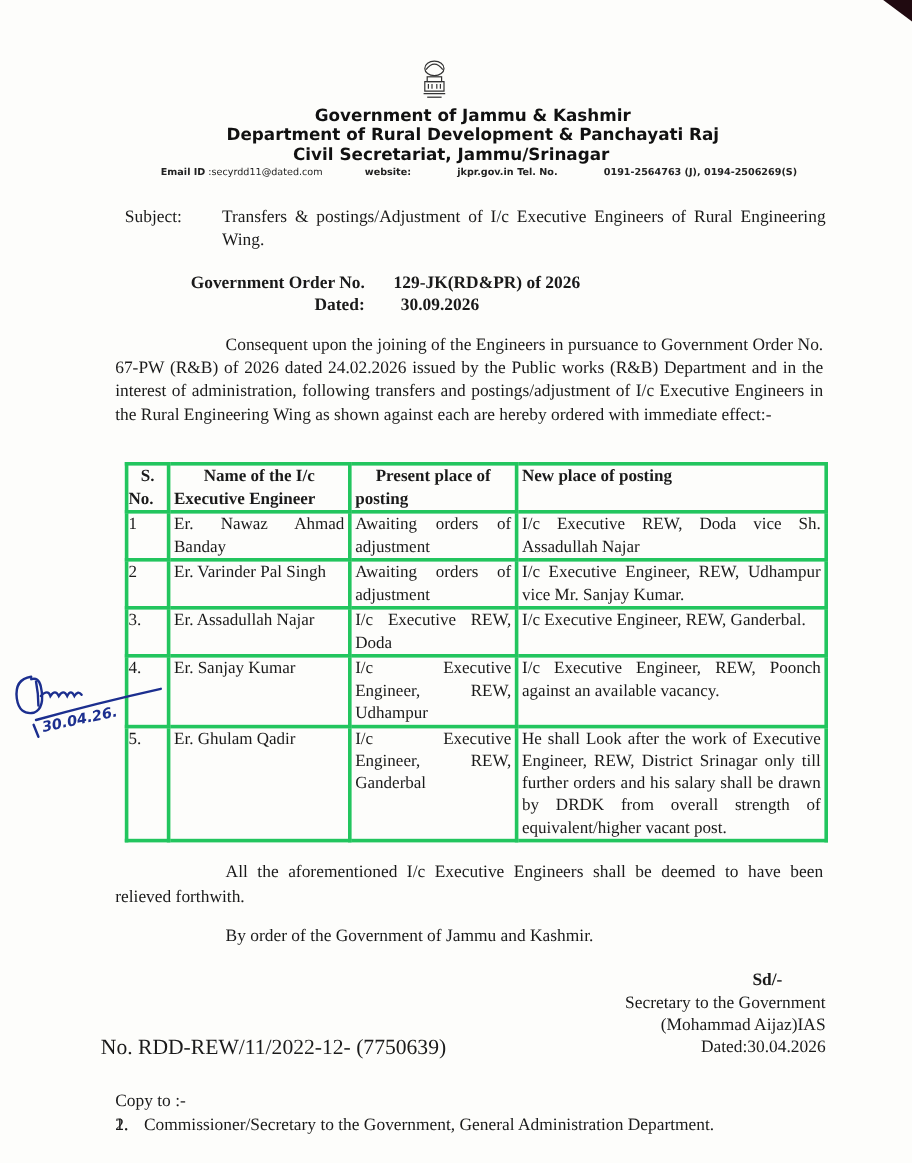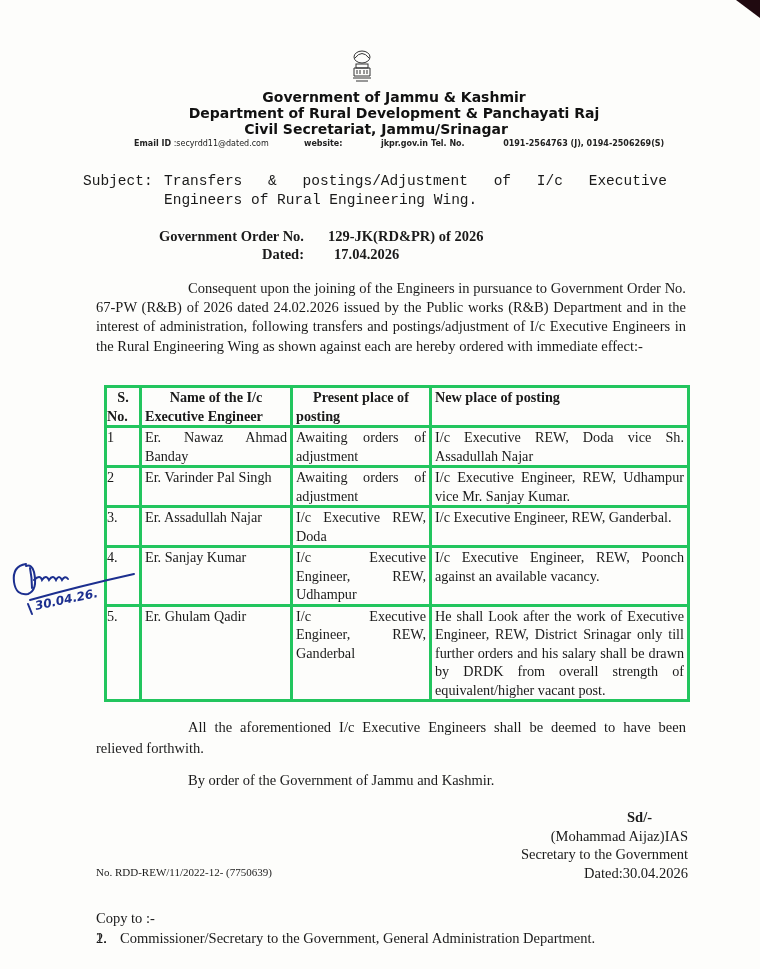--- a/index.html
+++ b/index.html
@@ -6,21 +6,21 @@
   body { width: 760px; height: 969px; background: #fdfdfb; position: relative; overflow: hidden; color: #1a1a1a; }
   .corner-shadow { position: absolute; right: 0; top: 0; width: 0; height: 0;
      border-top: 18px solid #200a10; border-left: 24px solid transparent; }
   .emblem { position: absolute; left: 349px; top: 48px; width: 26px; height: 40px; }
   .hdr { position: absolute; left: 0; width: 760px; text-align: center; font-family: "DejaVu Sans", sans-serif; font-weight: bold; color: #111; }
   .h1 { top: 89px; font-size: 14px; left: 14px; }
   .h2 { top: 105px; font-size: 14px; left: 14px; }
   .h3 { top: 121px; font-size: 14px; left: -4px; }
   .contact { position: absolute; top: 139px; font-family: "DejaVu Sans", sans-serif; font-size: 8px; color: #222; }
   .contact b { font-weight: bold; padding-left: 36px; }
-  .subject { position: absolute; top: 172px; left: 83px; width: 584px; font-family: Liberation Mono, monospace; font-size: 14.5px; line-height: 19px; }
+  .subject { position: absolute; top: 172px; left: 104px; width: 584px; font-family: Liberation Serif, serif; font-size: 14.5px; line-height: 19px; }
   .subject .lbl { position: absolute; left: 0; top: 0; }
   .subject .txt { margin-left: 81px; text-align: justify; text-align-last: left; }
   .order { position: absolute; top: 227px; left: 0; width: 760px; font-family: "Liberation Serif", serif; font-weight: bold; font-size: 14.5px; line-height: 18px; }
   .order .row { position: relative; height: 18px; }
   .order .k { position: absolute; text-align: right; right: 456px; }
   .order .v { position: absolute; left: 326px; }
   .order .k2 { position: absolute; right: 456px; }
   .order .v2 { position: absolute; left: 334px; }
   .para { position: absolute; left: 96px; width: 590px; font-family: "Liberation Serif", serif; font-size: 14.5px; line-height: 19.2px; text-align: justify; }
   .p1 { top: 279px; text-indent: 92px; }
@@ -28,21 +28,21 @@
   table.orders td, table.orders th { border: 3px solid #22c55e; vertical-align: top; padding: 0 3px; text-align: justify; text-align-last: left; }
   table.orders th { font-weight: bold; text-align: center; }
   table.orders td.sn { text-align: center; width: 32px; padding: 0; }
   table.orders th.sn { text-align: center; width: 32px; padding: 0; }
   .col-name { width: 142px; }
   .col-present { width: 130px; }
   .p2 { top: 717px; text-indent: 92px; line-height: 21px; }
   .p3 { top: 771px; left: 188px; width: 400px; }
   .sign { position: absolute; right: 72px; top: 808px; text-align: right; font-family: "Liberation Serif", serif; font-size: 14.5px; line-height: 18.5px; }
   .sign .sd { font-weight: bold; margin-right: 36px; }
-  .refno { position: absolute; left: 96px; top: 864px; font-family: "Liberation Serif", serif; font-size: 11px; line-height: 17px; }
+  .refno { position: absolute; left: 84px; top: 864px; font-family: "Liberation Serif", serif; font-size: 18px; line-height: 17px; }
   .copy { position: absolute; left: 96px; top: 882px; font-family: "Liberation Serif", serif; font-size: 14.5px; line-height: 20px; margin-top: 26px; }
   .copy ol { margin: 0; padding: 0; list-style: none; }
   .copy li { position: relative; padding-left: 24px; }
   .copy li .num { position: absolute; left: 0; }
   .handsign { position: absolute; left: 4px; top: 556px; width: 140px; height: 60px; }
 </style>
 </head>
 <body>
 
 <div class="corner-shadow"></div>
@@ -81,21 +81,21 @@
   <div class="txt">Transfers &amp; postings/Adjustment of I/c Executive Engineers of Rural Engineering Wing.</div>
 </div>
 
 <div class="order">
   <div class="row">
     <span class="k">Government Order No.</span>
     <span class="v" style="left:328px;">129-JK(RD&amp;PR) of 2026</span>
   </div>
   <div class="row">
     <span class="k2">Dated:</span>
-    <span class="v2">17.04.2026</span>
+    <span class="v2">30.09.2026</span>
   </div>
 </div>
 
 <div class="para p1">Consequent upon the joining of the Engineers in pursuance to Government Order No. 67-PW (R&amp;B) of 2026 dated  24.02.2026 issued by the Public works  (R&amp;B) Department and in the interest of administration, following transfers and postings/adjustment of I/c Executive Engineers in the Rural Engineering Wing as shown against each are hereby ordered with immediate effect:-</div>
 
 <table class="orders">
   <thead>
     <tr>
       <th class="sn">S. No.</th>
       <th class="col-name">Name of the I/c Executive Engineer</th>
@@ -146,22 +146,22 @@
     <path d="M24 48 l4 10"></path>
   </g>
   <text x="32" y="54" fill="#1c2f8f" font-family="DejaVu Sans, sans-serif" font-size="12" font-weight="bold" font-style="italic" transform="rotate(-12 32 54)">30.04.26.</text>
 </svg>
 
 <div class="para p2">All the aforementioned I/c Executive Engineers shall be deemed to have been relieved forthwith.</div>
 <div class="para p3">By order of the Government of Jammu and Kashmir.</div>
 
 <div class="sign">
   <div class="sd">Sd/-</div>
+  <div>Secretary to the Government</div>
   <div>(Mohammad Aijaz)IAS</div>
-  <div>Secretary to the Government</div>
   <div>Dated:30.04.2026</div>
 </div>
 
 <div class="refno">No. RDD-REW/11/2022-12- (7750639)</div>
 
 <div class="copy">
   <div>Copy to :-</div>
   <ol>
     <li>
       <span class="num">1.</span>

